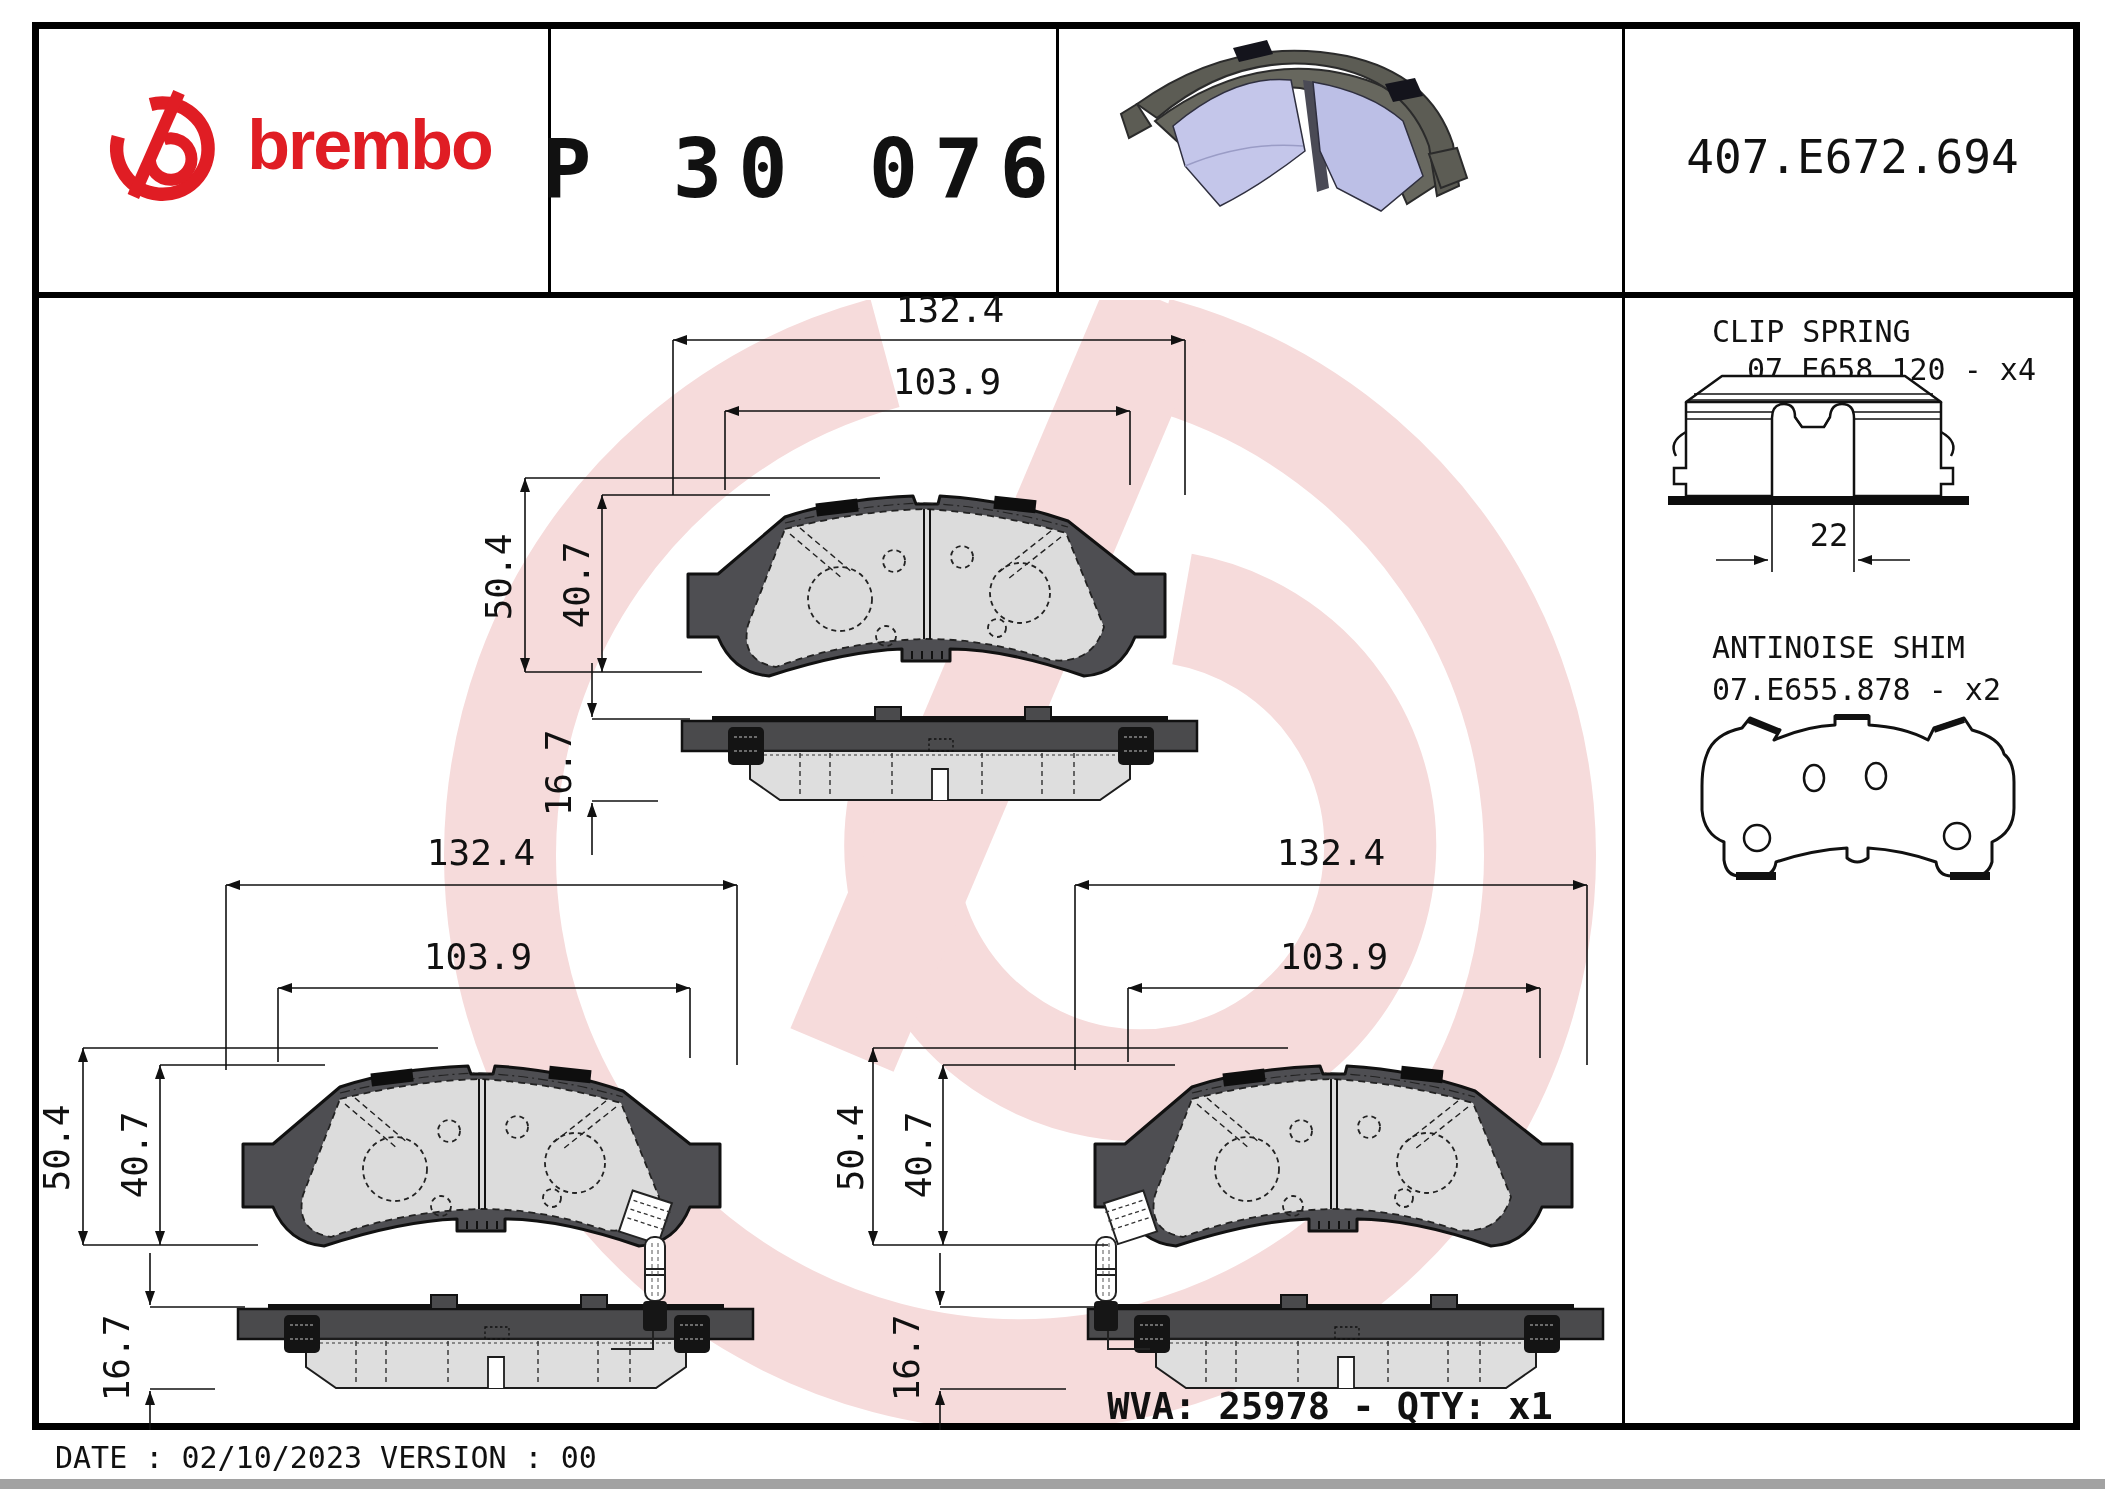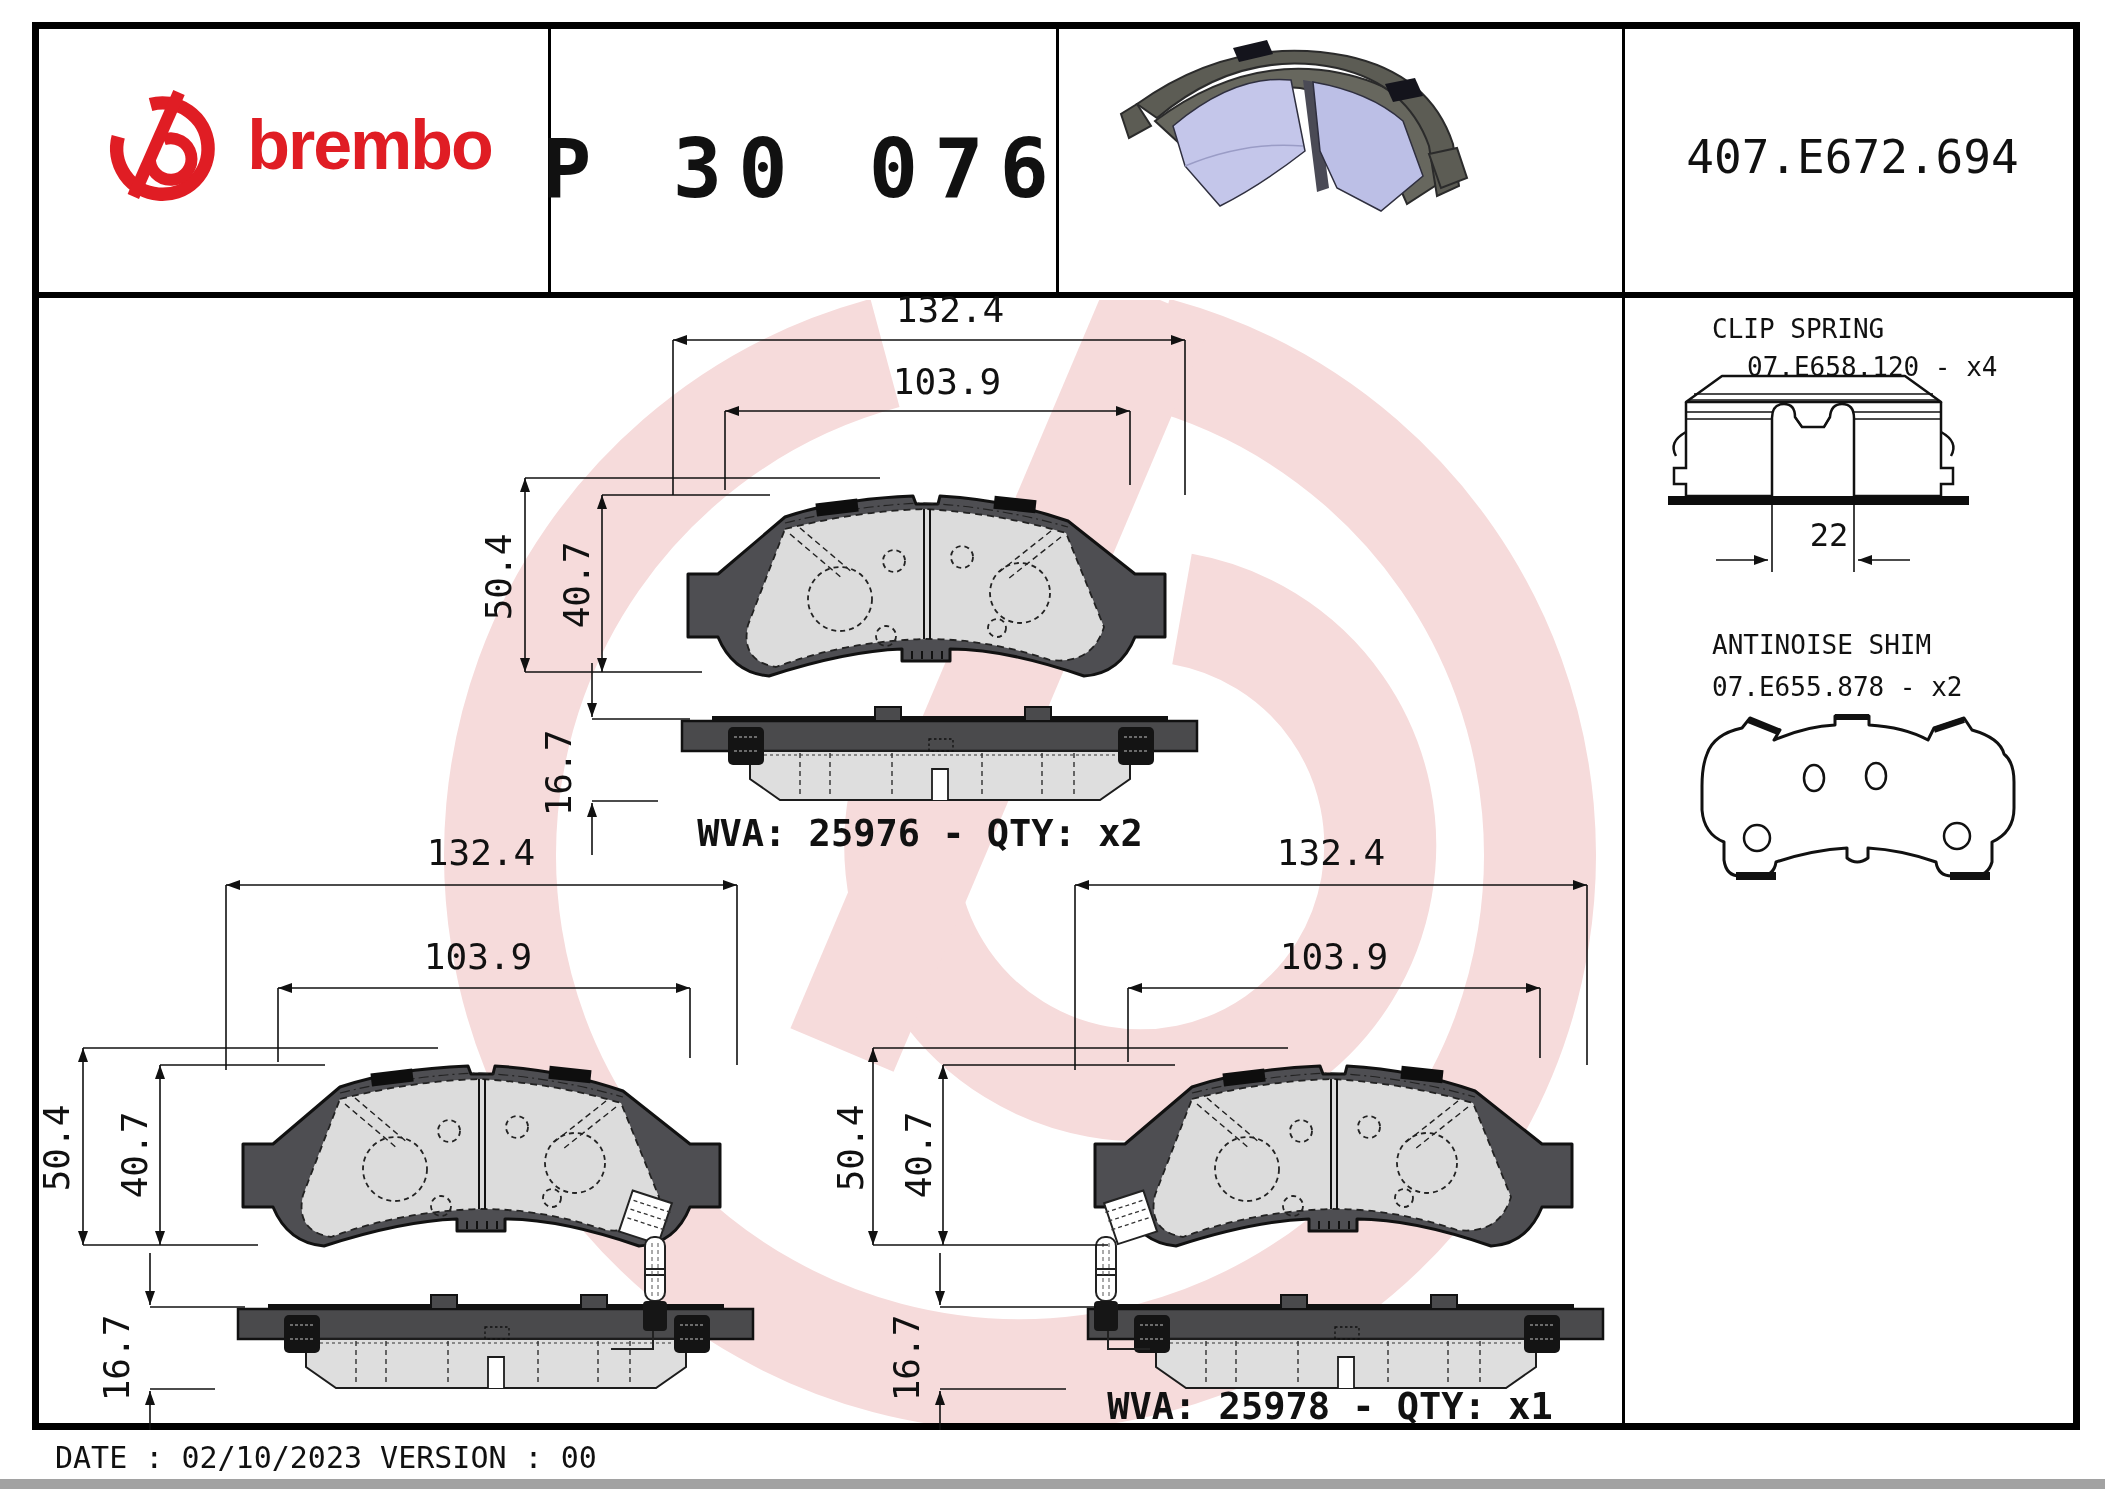--- a/index.html
+++ b/index.html
@@ -8,21 +8,21 @@
   .abs{position:absolute;}
   .sheet{position:absolute;inset:0;}
   .frame{position:absolute;left:32px;top:22px;width:2048px;height:1408px;
          border:7px solid #000;box-sizing:border-box;}
   .hdiv{position:absolute;background:#000;}
   .cellbox{position:absolute;display:flex;align-items:center;justify-content:center;}
   .wordmark{font-family:"Liberation Sans","DejaVu Sans",sans-serif;font-weight:bold;
             font-size:70px;color:#e01d24;letter-spacing:-2px;line-height:1;}
   .pn{font-size:82px;font-weight:bold;letter-spacing:16px;white-space:nowrap;margin-top:23px;}
   .code{font-size:46px;white-space:nowrap;}
-  .sbtext{position:absolute;font-size:26px;white-space:nowrap;text-align:center;}
+  .sbtext{position:absolute;font-size:30px;white-space:nowrap;text-align:center;}
   .dim{position:absolute;font-size:36px;white-space:nowrap;
        transform:translate(-50%,-50%);}
   .dim.rot{transform:translate(-50%,-50%) rotate(-90deg);}
   .wva{position:absolute;font-size:37px;font-weight:bold;white-space:nowrap;
        transform:translate(-50%,-50%);}
   .small-dim{position:absolute;font-size:32px;transform:translate(-50%,-50%);}
   .footer-line{position:absolute;left:55px;top:1440px;font-size:30px;white-space:nowrap;}
   .bottom-strip{position:absolute;left:0;top:1479px;width:2105px;height:10px;background:#a2a2a2;}
   .figure{position:absolute;}
   .figure svg{position:absolute;left:0;top:0;overflow:visible;}
@@ -225,21 +225,20 @@
       <line class="dimline" x1="152" y1="368" x2="152" y2="422" marker-end="url(#arrE)"></line>
       <line class="dimline" x1="152" y1="560" x2="152" y2="508" marker-end="url(#arrE)"></line>
       <line class="dimline" x1="152" y1="424" x2="250" y2="424"></line>
       <line class="dimline" x1="152" y1="506" x2="218" y2="506"></line>
     </svg>
     <span class="dim" style="left:510px;top:14px;">132.4</span>
     <span class="dim" style="left:507px;top:86px;">103.9</span>
     <span class="dim rot" style="left:58px;top:282px;">50.4</span>
     <span class="dim rot" style="left:136px;top:290px;">40.7</span>
     <span class="dim rot" style="left:118px;top:478px;">16.7</span>
-    <span class="wva" style="left:480px;top:538px;">WVA: 25976 - QTY: x2</span>
   </div>
 
   <div class="figure" style="left:0px;top:830px;width:800px;height:600px;">
     <svg width="800" height="600" viewBox="0 0 800 600">
       <use href="#pad-front" transform="translate(243,217)"></use>
       <use href="#wear-front" transform="translate(638,352) rotate(32)"></use>
       <use href="#pad-side" transform="translate(238,465)"></use>
       <use href="#wear-side" transform="translate(655,467) scale(-1,1)"></use>
       <line class="dimline" x1="226" y1="55" x2="737" y2="55" marker-start="url(#arrS)" marker-end="url(#arrE)"></line>
       <line class="dimline" x1="226" y1="55" x2="226" y2="240"></line>

